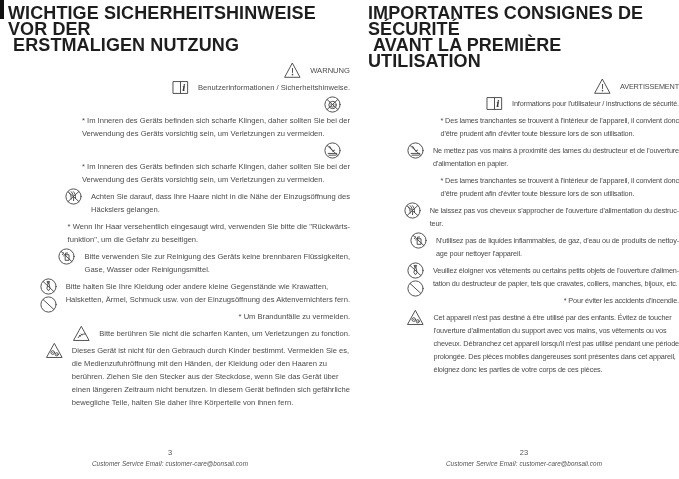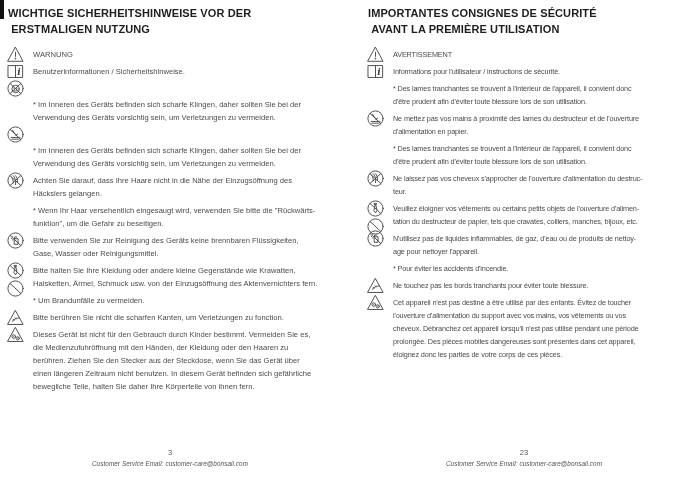--- a/index.html
+++ b/index.html
@@ -5,24 +5,24 @@
   html,body{margin:0;padding:0;}
   body{
     width:679px;height:479px;background:#ffffff;position:relative;overflow:hidden;
     font-family:"Liberation Sans", sans-serif;color:#4b4b4b;
   }
   .corner-mark{position:absolute;left:0;top:0;width:4px;height:19px;background:#111;}
   .col{position:absolute;top:5px;}
   .col.left{left:6px;width:344px;}
   .col.right{left:366px;width:313px;}
   .pg-title{
-    font-size:11px;font-weight:700;color:#1e1e1e;line-height:16px;
+    font-size:18px;font-weight:700;color:#1e1e1e;line-height:16px;
     white-space:pre-wrap;margin:0 0 11px 2px;letter-spacing:.1px;
   }
-  .item{display:flex;align-items:flex-start;margin-bottom:4px;}
+  .item{display:flex;align-items:flex-start;margin-bottom:4px;justify-content:flex-end;}
   .icn{flex:0 0 27px;width:27px;height:12px;overflow:visible;}
   .ic{display:block;width:19px;height:19px;margin-top:-3px;}
   .ic + .ic{margin-top:-1px;}
   .ic svg{width:19px;height:19px;display:block;fill:none;stroke:#4a4a4a;
     stroke-width:1.2;stroke-linecap:round;stroke-linejoin:round;}
   .ic svg .f{fill:#4a4a4a;stroke:none;}
   .ic svg text{fill:#3a3a3a;stroke:none;font-family:"DejaVu Serif",serif;font-weight:bold;}
   .txt{white-space:pre-wrap;font-size:7.6px;line-height:13px;}
   .col.right .txt{font-size:7.3px;letter-spacing:-.15px;}
   .footer{position:absolute;top:448px;text-align:center;}
@@ -262,67 +262,55 @@
         </i>
       </span>
     <div class="txt">Ne laissez pas vos cheveux s'approcher de l'ouverture d'alimentation du destruc-
 teur.</div>
   </div>
   <div class="item">
     <span class="icn">
         <i class="ic">
           <svg viewBox="0 0 24 24">
             <circle cx="12" cy="12" r="9.6"></circle>
-            <path d="M10.6 5.6h2.8l-.9 2.2h-1Z"></path>
-            <path d="M11.5 7.8 10 14.6l2 2.8 2-2.8-1.5-6.8Z"></path>
-            <path d="M5.3 5.8 18.8 18.4"></path>
-          </svg>
-        </i>
-        <i class="ic">
-          <svg viewBox="0 0 24 24">
-            <circle cx="12" cy="12" r="9.6"></circle>
-            <path d="M5.4 5.9 18.6 18.1"></path>
-          </svg>
-        </i>
-      </span>
-    <div class="txt">Veuillez éloigner vos vêtements ou certains petits objets de l'ouverture d'alimen-
-tation du destructeur de papier, tels que cravates, colliers, manches, bijoux, etc.</div>
-  </div>
-  <div class="item">
-    <span class="icn">
-        <i class="ic">
-          <svg viewBox="0 0 24 24">
-            <circle cx="12" cy="12" r="9.6"></circle>
             <path d="M10.8 9.8h4.4v7h-4.4Z"></path>
             <path d="M10.8 9.8V7.6h2.6"></path>
             <circle class="f" cx="8.2" cy="7.2" r="0.7"></circle>
             <circle class="f" cx="7" cy="9.4" r="0.7"></circle>
             <circle class="f" cx="8.6" cy="11.2" r="0.7"></circle>
             <path d="M5.3 5.8 18.8 18.4"></path>
           </svg>
         </i>
       </span>
     <div class="txt">N'utilisez pas de liquides inflammables, de gaz, d'eau ou de produits de nettoy-
 age pour nettoyer l'appareil.</div>
   </div>
   <div class="item">
+    <span class="icn">
+        <i class="ic">
+          <svg viewBox="0 0 24 24">
+            <circle cx="12" cy="12" r="9.6"></circle>
+            <path d="M10.6 5.6h2.8l-.9 2.2h-1Z"></path>
+            <path d="M11.5 7.8 10 14.6l2 2.8 2-2.8-1.5-6.8Z"></path>
+            <path d="M5.3 5.8 18.8 18.4"></path>
+          </svg>
+        </i>
+        <i class="ic">
+          <svg viewBox="0 0 24 24">
+            <circle cx="12" cy="12" r="9.6"></circle>
+            <path d="M5.4 5.9 18.6 18.1"></path>
+          </svg>
+        </i>
+      </span>
+    <div class="txt">Veuillez éloigner vos vêtements ou certains petits objets de l'ouverture d'alimen-
+tation du destructeur de papier, tels que cravates, colliers, manches, bijoux, etc.</div>
+  </div>
+  <div class="item">
     <span class="icn"></span>
     <div class="txt">* Pour éviter les accidents d'incendie.</div>
-  </div>
-  <div class="item">
-    <span class="icn">
-        <i class="ic">
-          <svg viewBox="0 0 24 24">
-            <path d="M12 3.4 21.6 20.8H2.4Z"></path>
-            <path d="M7.8 17.2c2.2-3.4 6-5 9-4.6"></path>
-            <path d="M9.2 14.2l1.4 1.2M11.4 12.6l1.2 1.1"></path>
-          </svg>
-        </i>
-      </span>
-    <div class="txt">Ne touchez pas les bords tranchants pour éviter toute blessure.</div>
   </div>
   <div class="item">
     <span class="icn">
         <i class="ic">
           <svg viewBox="0 0 24 24">
             <path d="M12 3.4 21.6 20.8H2.4Z"></path>
             <circle cx="9.8" cy="14.6" r="2.3"></circle>
             <circle cx="14.8" cy="16.8" r="2"></circle>
             <circle class="f" cx="9.8" cy="14.6" r="0.7"></circle>
             <circle class="f" cx="14.8" cy="16.8" r="0.6"></circle>

